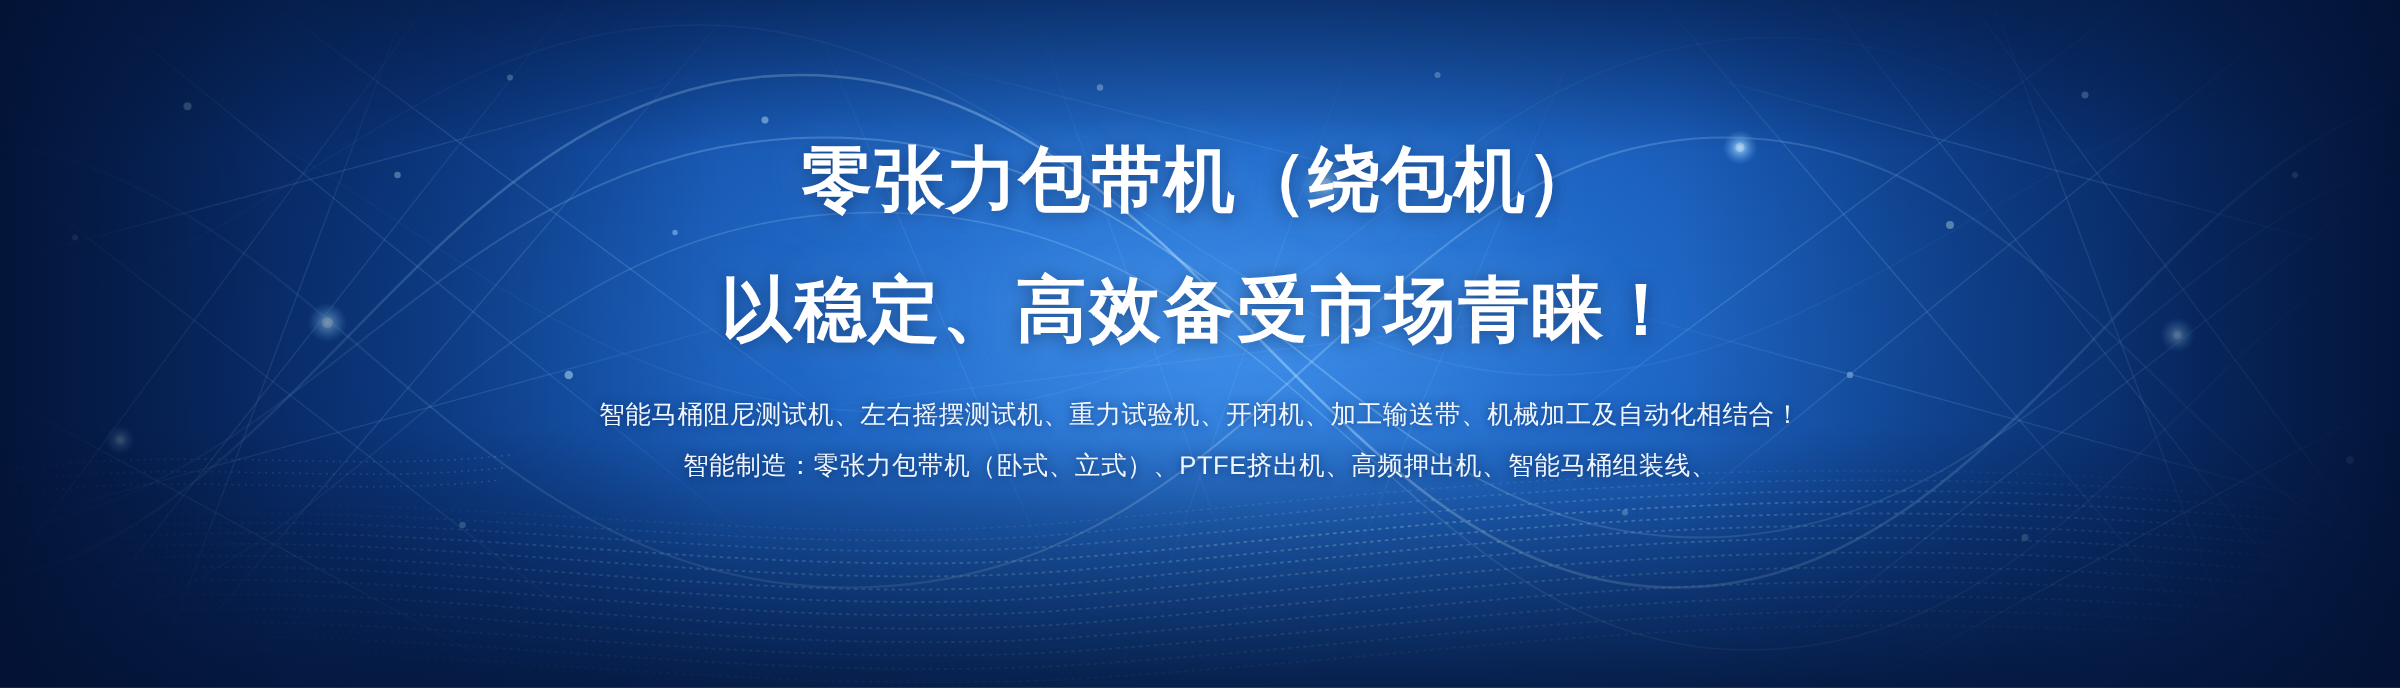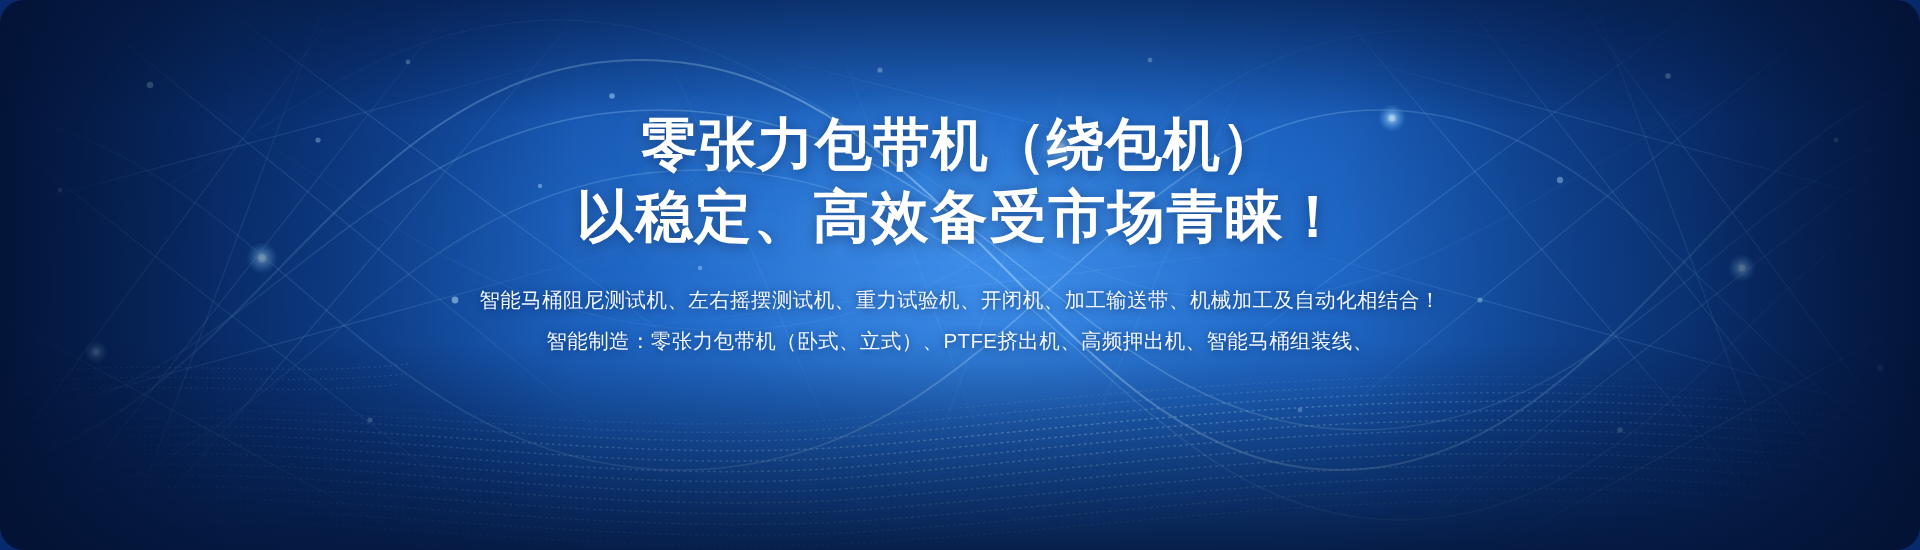--- a/index.html
+++ b/index.html
@@ -13,21 +13,20 @@
   }
 
   .banner {
     position: relative;
     width: 1920px;
     height: 550px;
     overflow: hidden;
     background:
       radial-gradient(ellipse 1100px 620px at 52% 52%, #2f7ddb 0%, #1c64c4 26%, #1453ad 48%, #0d3d8e 70%, #082c6e 100%),
       linear-gradient(90deg, #052258 0%, #0a3a86 22%, #1257b4 50%, #0a3a86 78%, #052258 100%);
-    border-radius: 24px;
   }
 
   
   .vignette {
     position: absolute;
     inset: 0;
     background:
       linear-gradient(90deg, rgba(3,18,52,0.92) 0%, rgba(4,24,62,0.45) 12%, rgba(6,34,86,0.0) 30%,
                              rgba(6,34,86,0.0) 70%, rgba(4,24,62,0.45) 88%, rgba(3,18,52,0.92) 100%),
       linear-gradient(180deg, rgba(3,20,56,0.55) 0%, rgba(0,0,0,0) 22%, rgba(0,0,0,0) 62%, rgba(3,16,46,0.78) 100%);
@@ -73,20 +72,21 @@
     line-height: 1.27;
     font-weight: bold;
     color: #ffffff;
     letter-spacing: 1px;
     text-align: center;
     text-shadow: 0 2px 14px rgba(4,28,72,0.55), 0 0 34px rgba(120,190,255,0.30);
     white-space: nowrap;
   }
   .headline .l2 {
     letter-spacing: 2px;
+    margin-top: 32px;
   }
 
   .subline {
     margin-top: 26px;
     font-size: 20.5px;
     line-height: 2.0;
     color: #f0f6ff;
     text-align: center;
     letter-spacing: 0.4px;
     text-shadow: 0 1px 8px rgba(5,30,74,0.70);

